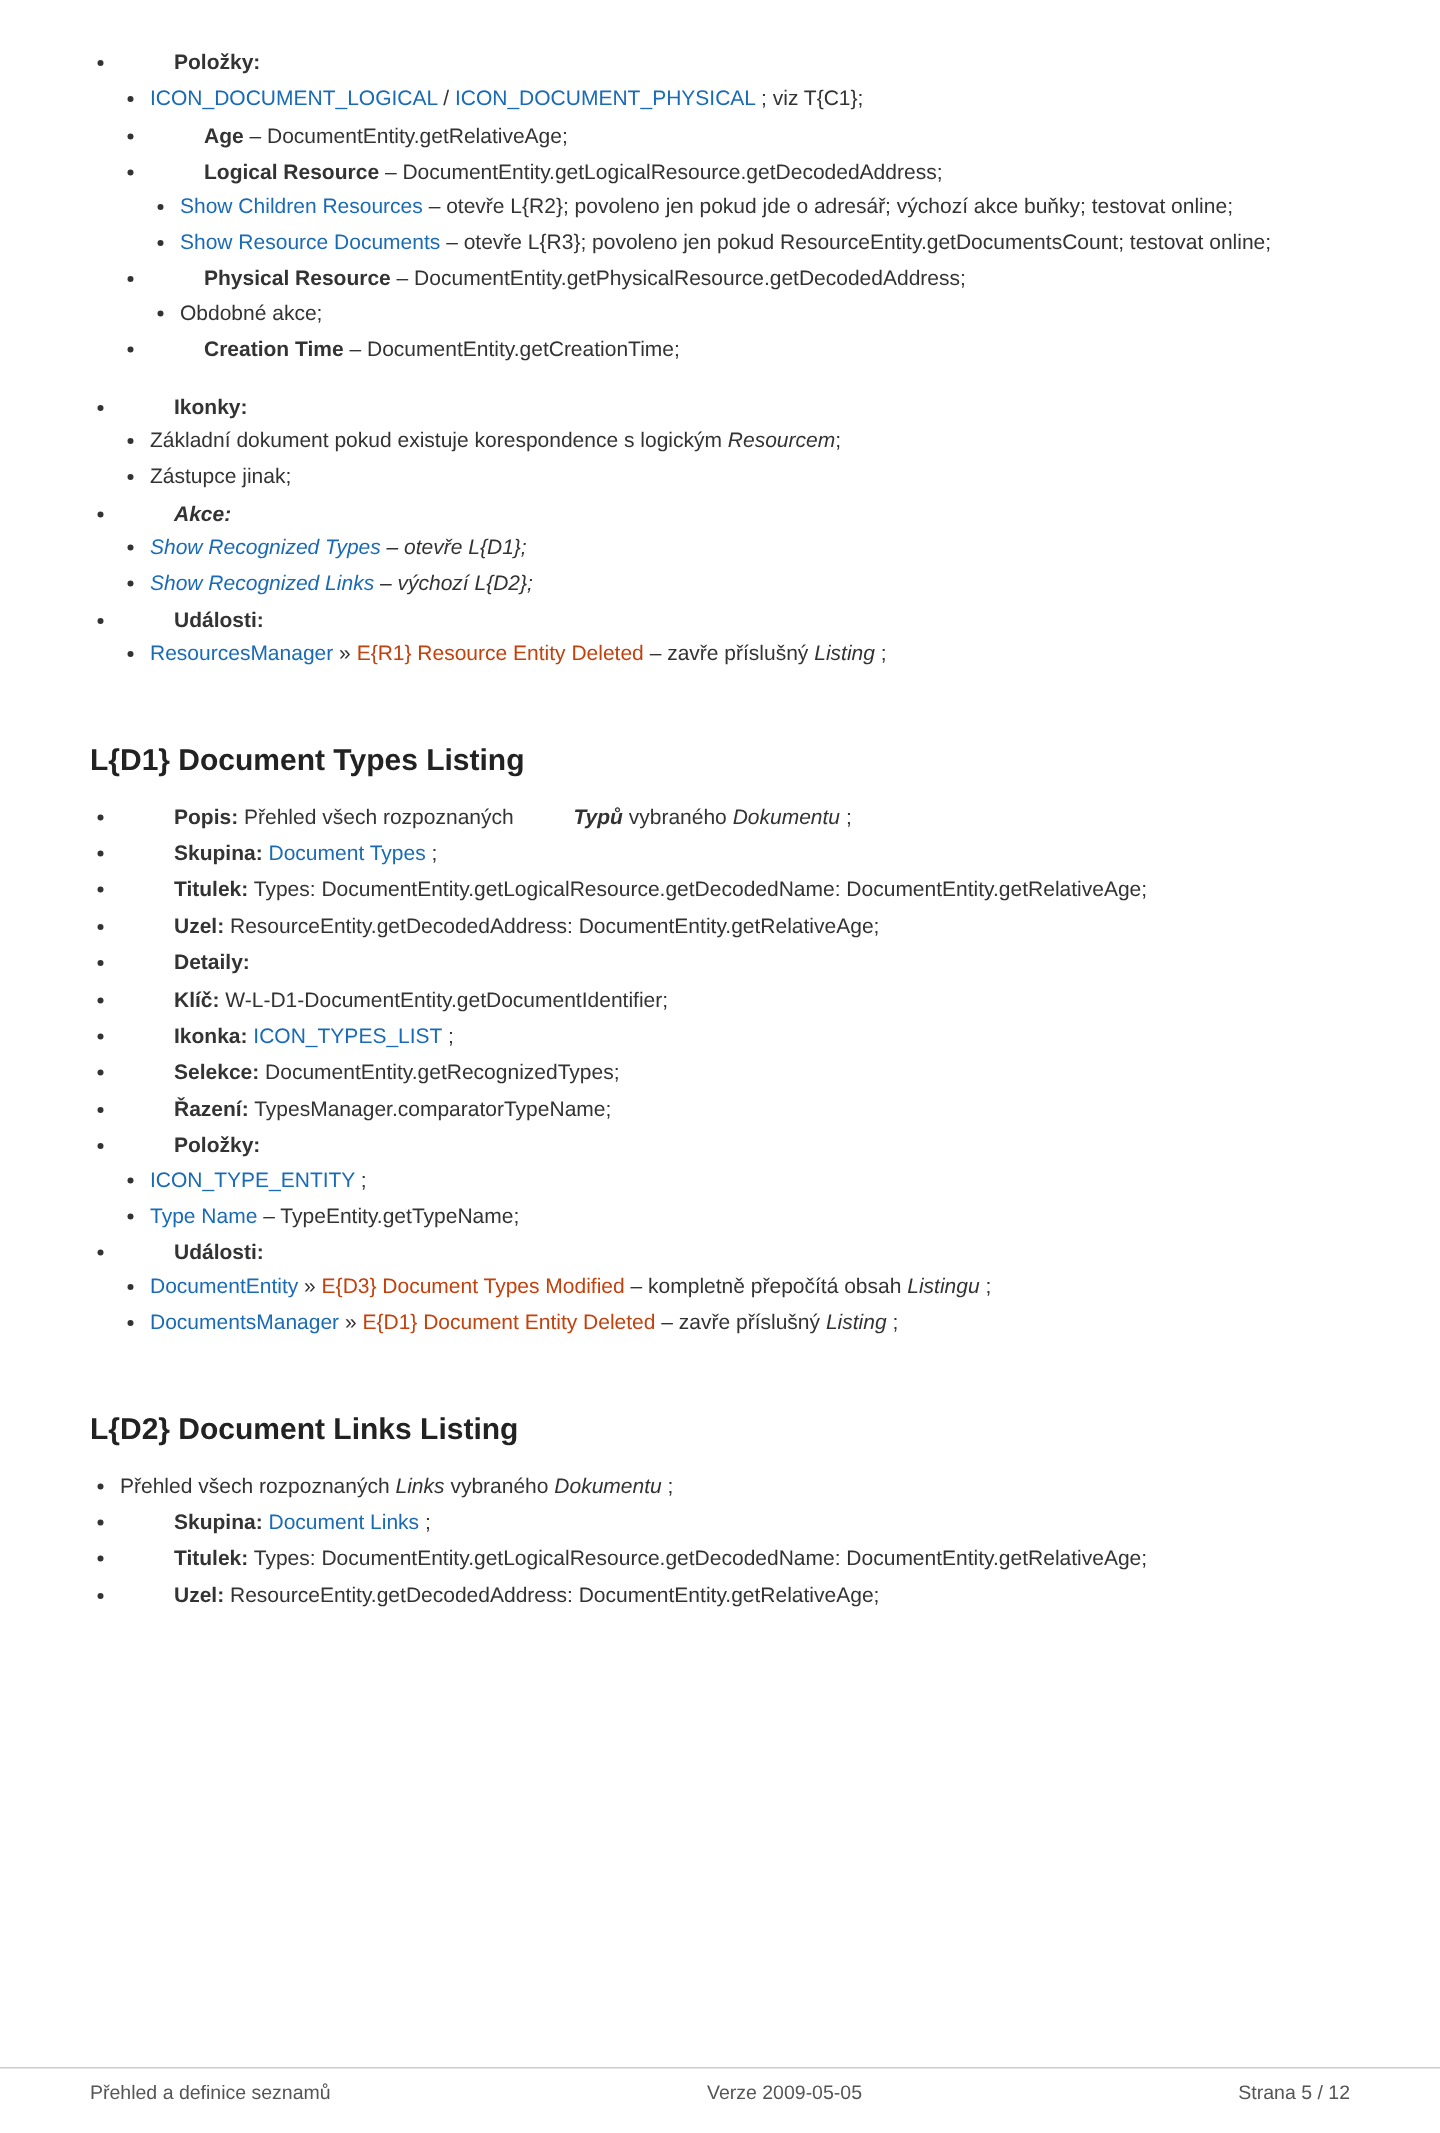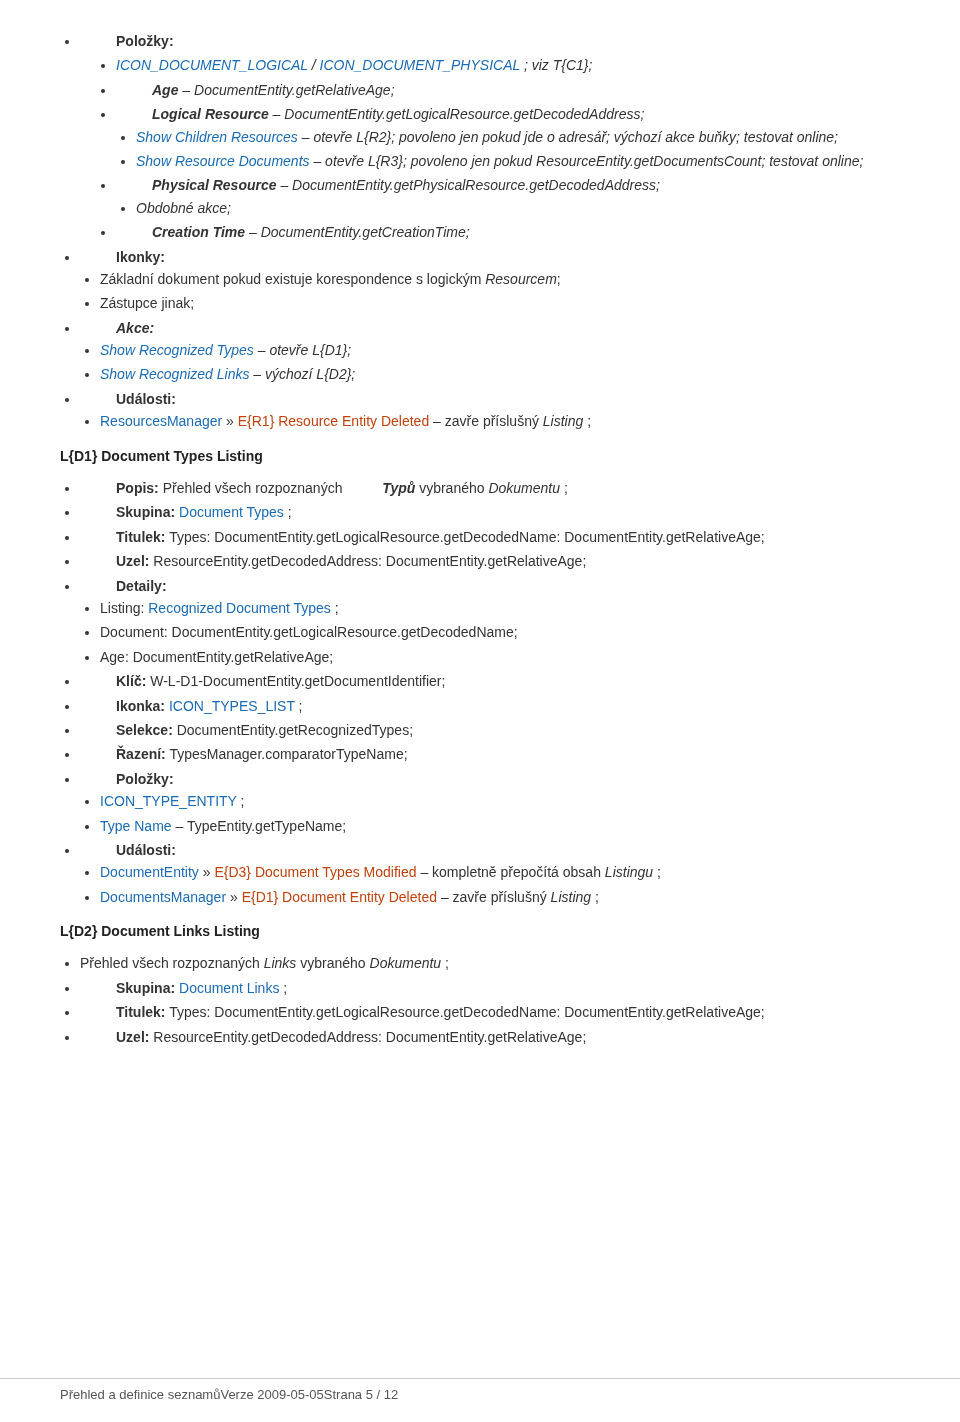--- a/index.html
+++ b/index.html
@@ -24,52 +24,53 @@
       list-style: disc;
       margin-left: 20px;
     }
     li {
       margin-bottom: 2px;
     }
     .blue { color: #1a6bb5; }
     .green { color: #c2410c; }
     .bold { font-weight: bold; padding-left: 36px; }
     .section-heading {
-      font-size: 14px;
+      font-size: 20px;
       font-weight: bold;
       color: #222;
-      margin-top: 12px;
+      margin-top: 44px;
       margin-bottom: 10px;
     }
     .footer {
       position: absolute;
       bottom: 20px;
       left: 0;
       right: 0;
       display: flex;
+      justify-content: space-between;
       padding: 0 60px;
       font-size: 13px;
       color: #555;
       border-top: 1px solid #ccc;
       padding-top: 8px;
     }
     .em { font-style: italic; }
   </style>
 </head>
 <body>
 
 <div class="content">
 
   <ul>
     <li>
       <span class="bold">Položky:</span>
     </li>
   </ul>
 
-  <ul style="margin-left:56px;font-style:italic;">
+  <ul style="margin-left:40px;">
     <li>
       <span class="blue">ICON_DOCUMENT_LOGICAL</span>
       <span> / </span>
       <span class="blue">ICON_DOCUMENT_PHYSICAL</span>
       <span>; viz T{C1};</span>
     </li>
     <li>
       <span class="bold">Age</span>
       <span> – DocumentEntity.getRelativeAge;</span>
     </li>
@@ -93,21 +94,21 @@
       <ul>
         <li>Obdobné akce;</li>
       </ul>
     </li>
     <li>
       <span class="bold">Creation Time</span>
       <span> – DocumentEntity.getCreationTime;</span>
     </li>
   </ul>
 
-  <ul style="margin-left:20px;margin-top:2px;">
+  <ul style="margin-left:20px;margin-top:16px;">
     <li>
       <span class="bold">Ikonky:</span>
       <ul>
         <li>Základní dokument pokud existuje korespondence s logickým <span class="em">Resourcem</span>;</li>
         <li>Zástupce jinak;</li>
       </ul>
     </li>
   </ul>
 
   <ul style="margin-left:20px;font-style:italic;">
@@ -161,29 +162,20 @@
     <li>
       <span class="bold">Titulek:</span>
       <span> Types: DocumentEntity.getLogicalResource.getDecodedName: DocumentEntity.getRelativeAge;</span>
     </li>
     <li>
       <span class="bold">Uzel:</span>
       <span> ResourceEntity.getDecodedAddress: DocumentEntity.getRelativeAge;</span>
     </li>
     <li>
       <span class="bold">Detaily:</span>
-      <ul>
-        <li>
-          <span>Listing: </span>
-          <span class="blue">Recognized Document Types</span>
-          <span>;</span>
-        </li>
-        <li>Document: DocumentEntity.getLogicalResource.getDecodedName;</li>
-        <li>Age: DocumentEntity.getRelativeAge;</li>
-      </ul>
     </li>
     <li>
       <span class="bold">Klíč:</span>
       <span> W-L-D1-DocumentEntity.getDocumentIdentifier;</span>
     </li>
     <li>
       <span class="bold">Ikonka:</span>
       <span> </span>
       <span class="blue">ICON_TYPES_LIST</span>
       <span>;</span>

